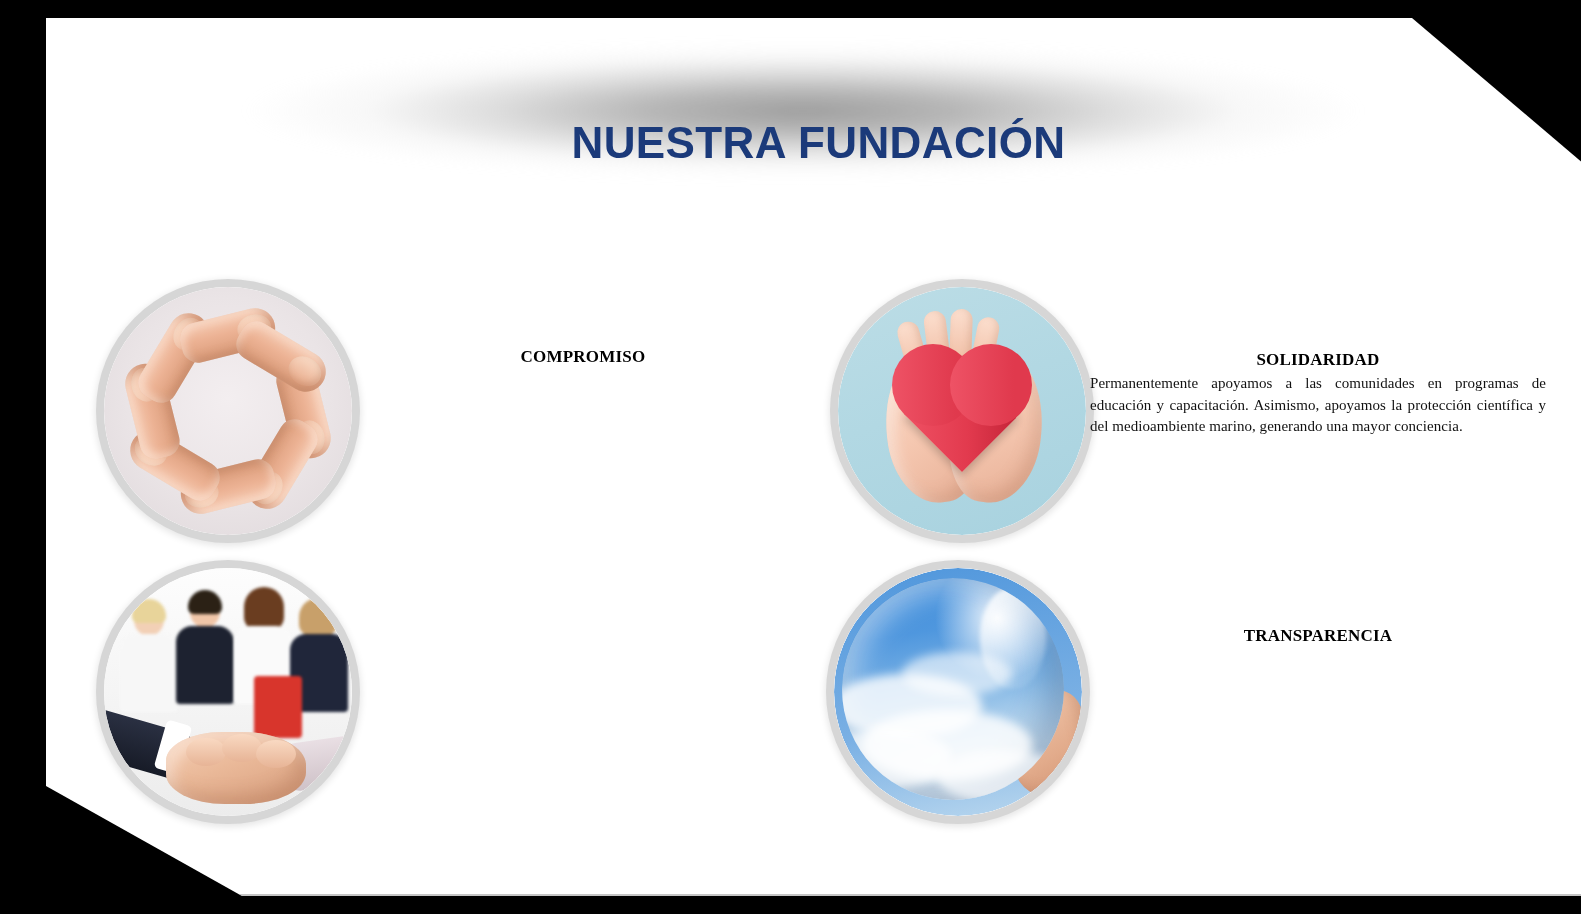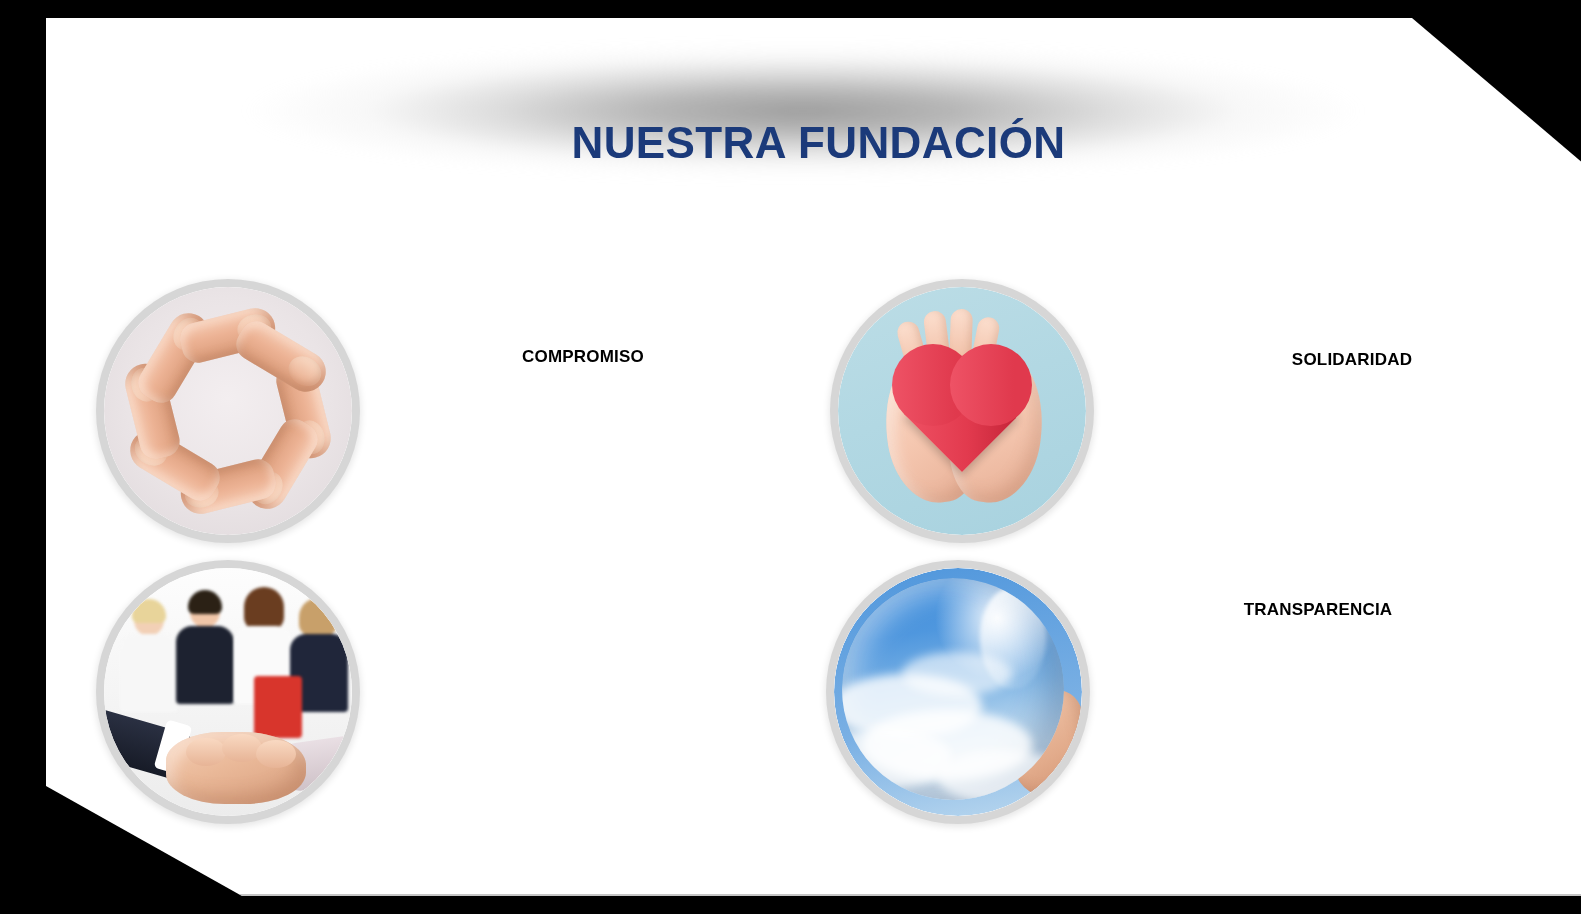--- a/index.html
+++ b/index.html
@@ -66,21 +66,21 @@
   .circle{
     position:absolute;
     width:248px;height:248px;
     border-radius:50%;
     background:#ffffff;
     box-shadow:0 0 0 8px #d6d6d6, 0 2px 7px 9px rgba(0,0,0,.10);
     overflow:hidden;
   }
   .circle .art{position:absolute;inset:0;border-radius:50%;overflow:hidden;}
 
-  .copy{position:absolute;}
+  .copy{position:absolute;font-family:Liberation Serif, serif;}
   .copy h3{
     margin:0 0 3px 0;
     font-size:17px;
     font-weight:bold;
     color:#000;
     text-align:center;
     letter-spacing:.2px;
   }
   .copy p{
     margin:0;
@@ -90,27 +90,27 @@
     text-align:justify;
     text-justify:inter-word;
     letter-spacing:.05px;
   }
 
   
   #item-compromiso   .circle{left:76px;  top:287px;}
   #item-compromiso   .copy  {left:341px; top:347px; width:428px;}
 
   #item-solidaridad  .circle{left:810px; top:287px;}
-  #item-solidaridad  .copy  {left:1096px;top:350px; width:456px;}
+  #item-solidaridad  .copy  {left:1062px;top:350px; width:456px;}
 
   #item-integridad   .circle{left:76px;  top:568px;}
   #item-integridad   .copy  {left:341px; top:626px; width:428px;}
 
   #item-transparencia .circle{left:806px; top:568px;}
-  #item-transparencia .copy  {left:1062px;top:600px; width:456px;}
+  #item-transparencia .copy  {left:1062px;top:626px; width:456px;}
 
   
   .art-hands{background:radial-gradient(circle at 50% 45%, #f3eef0 0%, #eae4e6 55%, #ded7da 100%);}
   .hand-ring{position:absolute;left:50%;top:50%;width:0;height:0;}
   .hand{
     position:absolute;
     width:96px;height:40px;
     margin-left:-48px;margin-top:-20px;
     border-radius:24px 30px 30px 24px;
     background:linear-gradient(180deg,#f7cdb6 0%, #ecb294 45%, #d99a78 100%);
@@ -256,20 +256,21 @@
           <div class="finger" style="left:88px;top:24px;transform:rotate(-7deg);"></div>
           <div class="finger" style="left:112px;top:22px;transform:rotate(2deg);"></div>
           <div class="finger" style="left:136px;top:30px;transform:rotate(11deg);"></div>
           <div class="palm left"></div>
           <div class="palm right"></div>
           <div class="heart"></div>
         </div>
       </div>
       <div class="copy">
         <h3>SOLIDARIDAD</h3>
+        <p>Permanentemente apoyamos a las comunidades en programas de educación y capacitación. Asimismo, apoyamos la protección científica y del medioambiente marino, generando una mayor conciencia.</p>
       </div>
     </div>
 
     <div class="item" id="item-integridad">
       <div class="circle">
         <div class="art art-biz">
 
           <div class="person" style="left:16px;top:36px;filter:blur(1.6px);">
             <div class="head" style="left:14px;top:0;background:#f2d0b6;"></div>
             <div class="hair" style="left:12px;top:-5px;background:#e8d49a;"></div>

